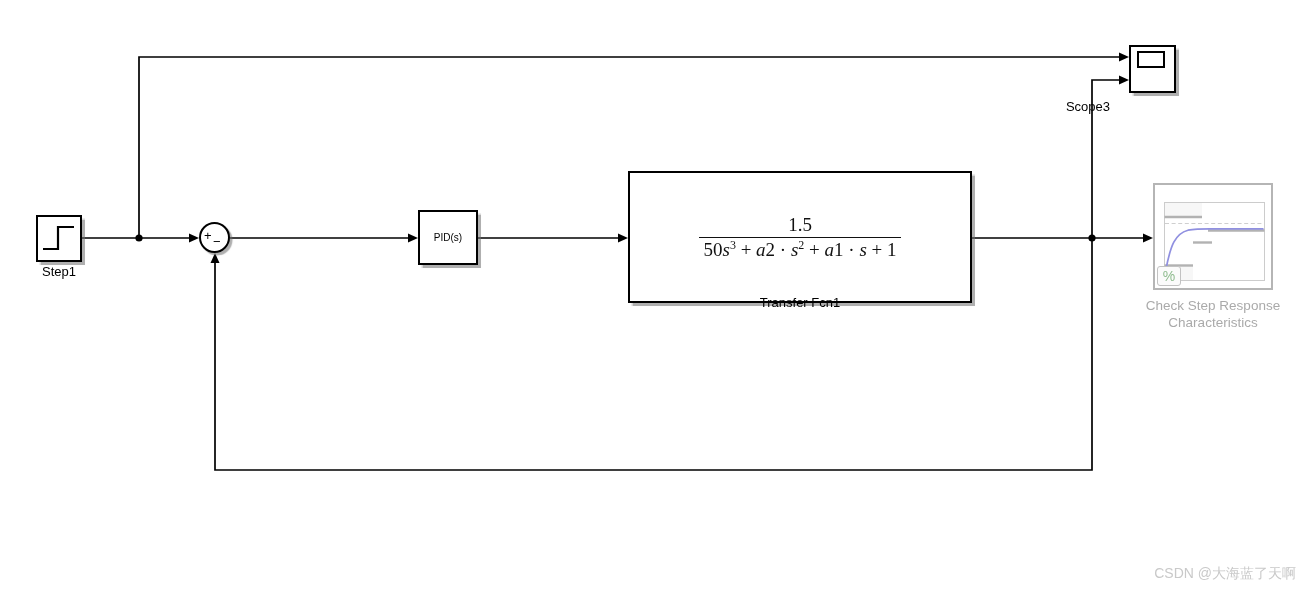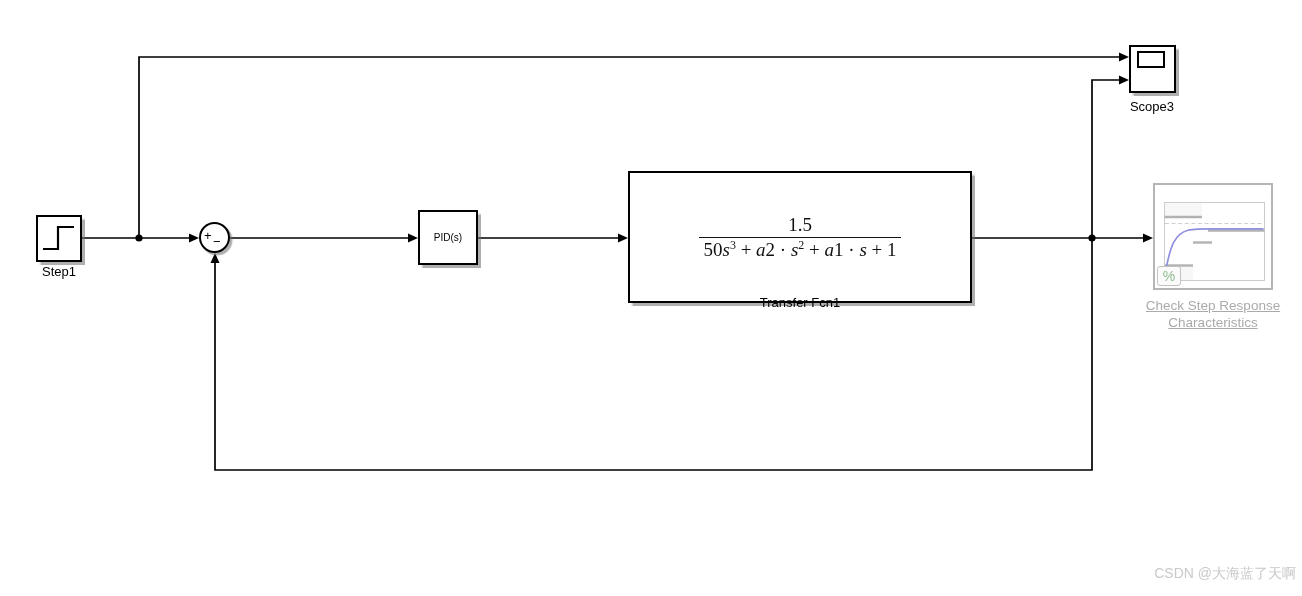--- a/index.html
+++ b/index.html
@@ -71,21 +71,21 @@
     border: 2px solid #b5b5b5;
     box-shadow: none;
     z-index: 2;
   }
   .check-plot { position: absolute; left: 9px; top: 17px; }
   .percent-badge {
     position: absolute; left: 2px; bottom: 2px; width: 24px; height: 20px;
     border: 1px solid #c2c2c2; border-radius: 3px; background: #fbfbfb;
     color: #8fbc8f; font-size: 14px; line-height: 18px; text-align: center;
   }
-  #check-label { color: #aaaaaa; font-size: 13.5px; line-height: 17px; text-decoration: underline; }
+  #check-label { color: #aaaaaa; font-size: 13.5px; line-height: 17px; }
   
   #watermark {
     position: absolute; right: 6px; top: 565px; width: 300px;
     text-align: right; color: #c9c9c9; font-size: 14px; z-index: 2;
   }
 </style>
 </head>
 <body>
 
 <div id="canvas">
@@ -143,21 +143,21 @@
     <span class="frac">
       <span class="num">1.5</span>
       <span class="den"><span>50</span><span class="it">s</span><sup>3</sup><span> + </span><span class="it">a</span><span>2 · </span><span class="it">s</span><sup>2</sup><span> + </span><span class="it">a</span><span>1 · </span><span class="it">s</span><span> + 1</span></span>
     </span>
   </div>
   <div class="blocklabel" style="left:700px; top:295px; width:200px;">Transfer Fcn1</div>
 
   <div class="block" id="scope-block">
     <div class="scope-screen"></div>
   </div>
-  <div class="blocklabel" style="left:1112px; top:99px; width:80px;">Scope3</div>
+  <div class="blocklabel" style="left:1048px; top:99px; width:80px;">Scope3</div>
 
   <div class="block" id="check-block">
     <svg class="check-plot" width="101" height="79" viewBox="0 0 101 79">
       <rect x="0.5" y="0.5" width="100" height="78" fill="#ffffff" stroke="#cccccc" stroke-width="1"></rect>
       <rect x="1" y="1" width="37" height="13.5" fill="#f7f7f7"></rect>
       <rect x="1" y="63" width="28" height="15" fill="#f7f7f7"></rect>
       <path d="M1,21.5 H100" stroke="#cfcfcf" stroke-width="1" stroke-dasharray="4 2.6" fill="none"></path>
       <path d="M0.5,15 H38" stroke="#b2b2b2" stroke-width="2.4" fill="none"></path>
       <path d="M44,28.5 H100.5" stroke="#b2b2b2" stroke-width="2.4" fill="none"></path>
       <path d="M29,40.5 H48" stroke="#b2b2b2" stroke-width="2.4" fill="none"></path>

